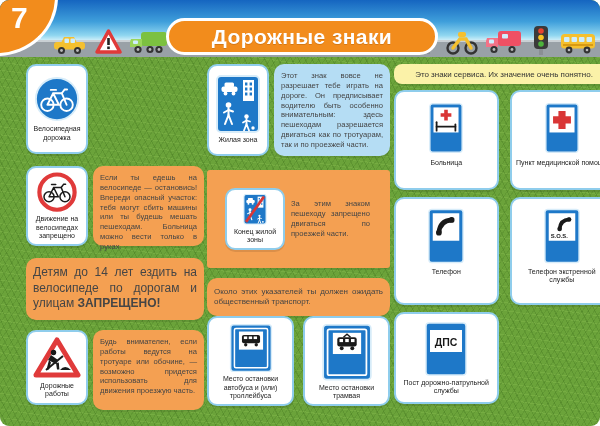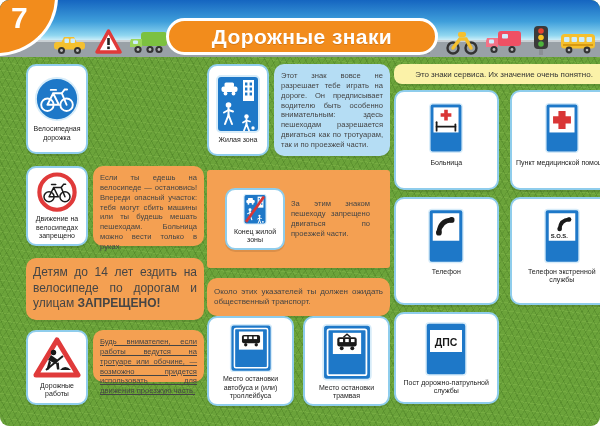--- a/index.html
+++ b/index.html
@@ -34,21 +34,21 @@
     box-shadow:0 2px 0 rgba(0,0,0,.10);}
   .lbl{font-size:7px;color:#222;text-align:center;line-height:1.18;margin-top:3px;}
   .tbox{border-radius:10px;box-sizing:border-box;padding:7px 7px;font-size:7.6px;line-height:1.3;
     color:#454545;text-align:justify;box-shadow:0 2px 0 rgba(0,0,0,.08);}
   .blue{background:#b5ddf4;} .orange{background:#f4a052;}
   .b{font-weight:bold;}
   
   .lrow1{height:90px;margin-bottom:12px;} .lrow1 .card{width:62px;flex:none;} .lrow1 .tbox{flex:1;height:86px;}
   .lrow2{height:80px;margin-bottom:12px;} .lrow2 .card{width:62px;flex:none;height:80px;} .lrow2 .tbox{flex:1;height:80px;}
   .lbox3{height:62px;margin-bottom:10px;font-size:12px;} .lbox3 p{margin:0 0 2px 0;}
-  .lrow4{height:75px;} .lrow4 .card{width:62px;flex:none;height:75px;} .lrow4 .tbox{flex:1;height:52px;text-decoration:underline;}
+  .lrow4{height:75px;} .lrow4 .card{width:62px;flex:none;height:75px;} .lrow4 .tbox{flex:1;height:80px;}
   
   .mrow1{height:92px;margin-bottom:14px;} .mrow1 .card{width:62px;flex:none;} .mrow1 .tbox{flex:1;height:92px;}
   .morange2{height:98px;margin-bottom:10px;padding:18px;display:flex;gap:6px;background:#f4a052;
     border-radius:3px;box-sizing:border-box;box-shadow:0 2px 0 rgba(0,0,0,.08);}
   .morange2 .card{width:60px;flex:none;}
   .mtext{flex:1;font-size:7.6px;line-height:1.3;color:#454545;text-align:justify;align-self:center;padding-right:2px;}
   .mnote{height:38px;margin-bottom:0;display:flex;align-items:center;font-size:8px;line-height:1.3;}
   .mstops{display:flex;gap:9px;} .mstops .card{width:87px;height:90px;justify-content:flex-start;padding-top:6px;}
   
   .banner{height:20px;background:#fbf2a8;border-radius:8px;font-size:8px;display:flex;align-items:center;

